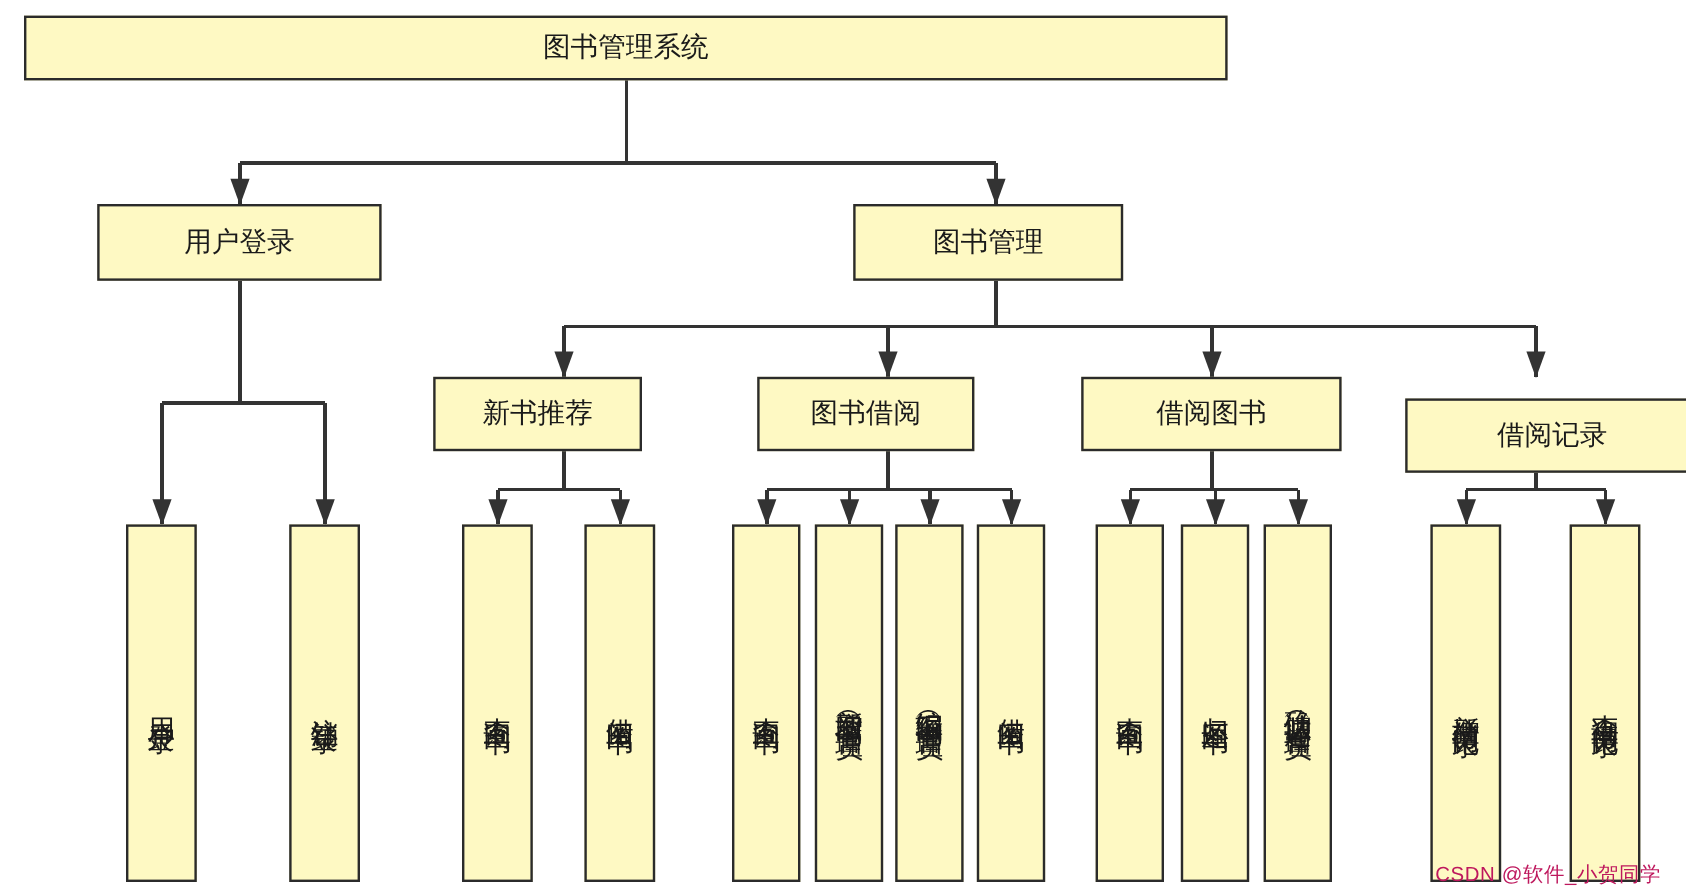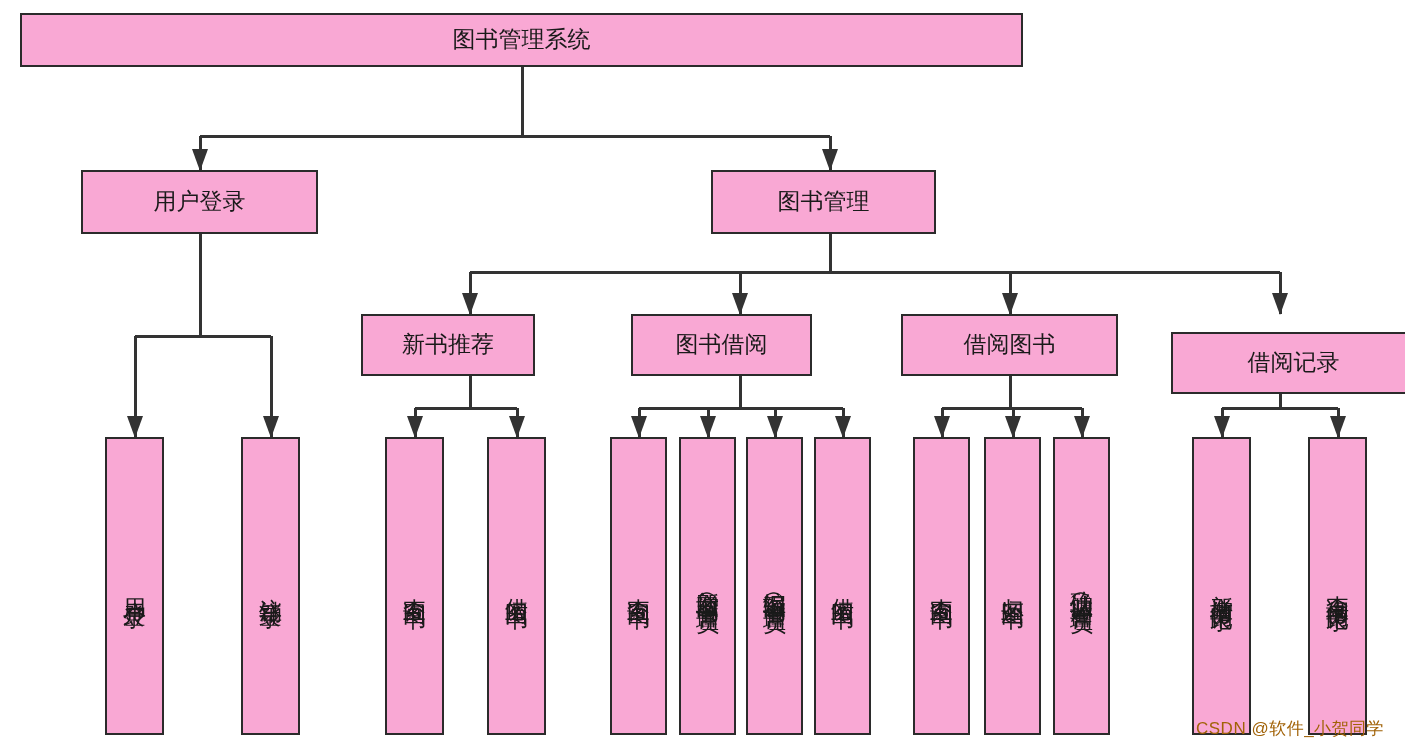--- a/index.html
+++ b/index.html
@@ -20,21 +20,21 @@
   #wires {
     position: absolute;
     left: 0;
     top: 0;
     width: 1405px;
     height: 747px;
   }
   .node {
     position: absolute;
     box-sizing: border-box;
-    background: #f9a8d4;
+    background: #fef9c3;
     border: 2px solid #2b2b2b;
     display: flex;
     align-items: center;
     justify-content: center;
     color: #1a1a1a;
   }
   .node .label {
     display: block;
     text-align: center;
     line-height: 1.18;
@@ -50,21 +50,21 @@
   .node.vertical .label {
     writing-mode: vertical-rl;
     text-orientation: upright;
     font-size: 23px;
     letter-spacing: 3px;
     line-height: 1;
   }
   #watermark {
     position: absolute;
     font-size: 17px;
-    color: #a16207;
+    color: #be185d;
     white-space: nowrap;
     letter-spacing: 0.5px;
     pointer-events: none;
   }
 </style>
 </head>
 <body>
 
 <div id="canvas">
   <svg id="wires" viewBox="0 0 1405 747" xmlns="http://www.w3.org/2000/svg">

